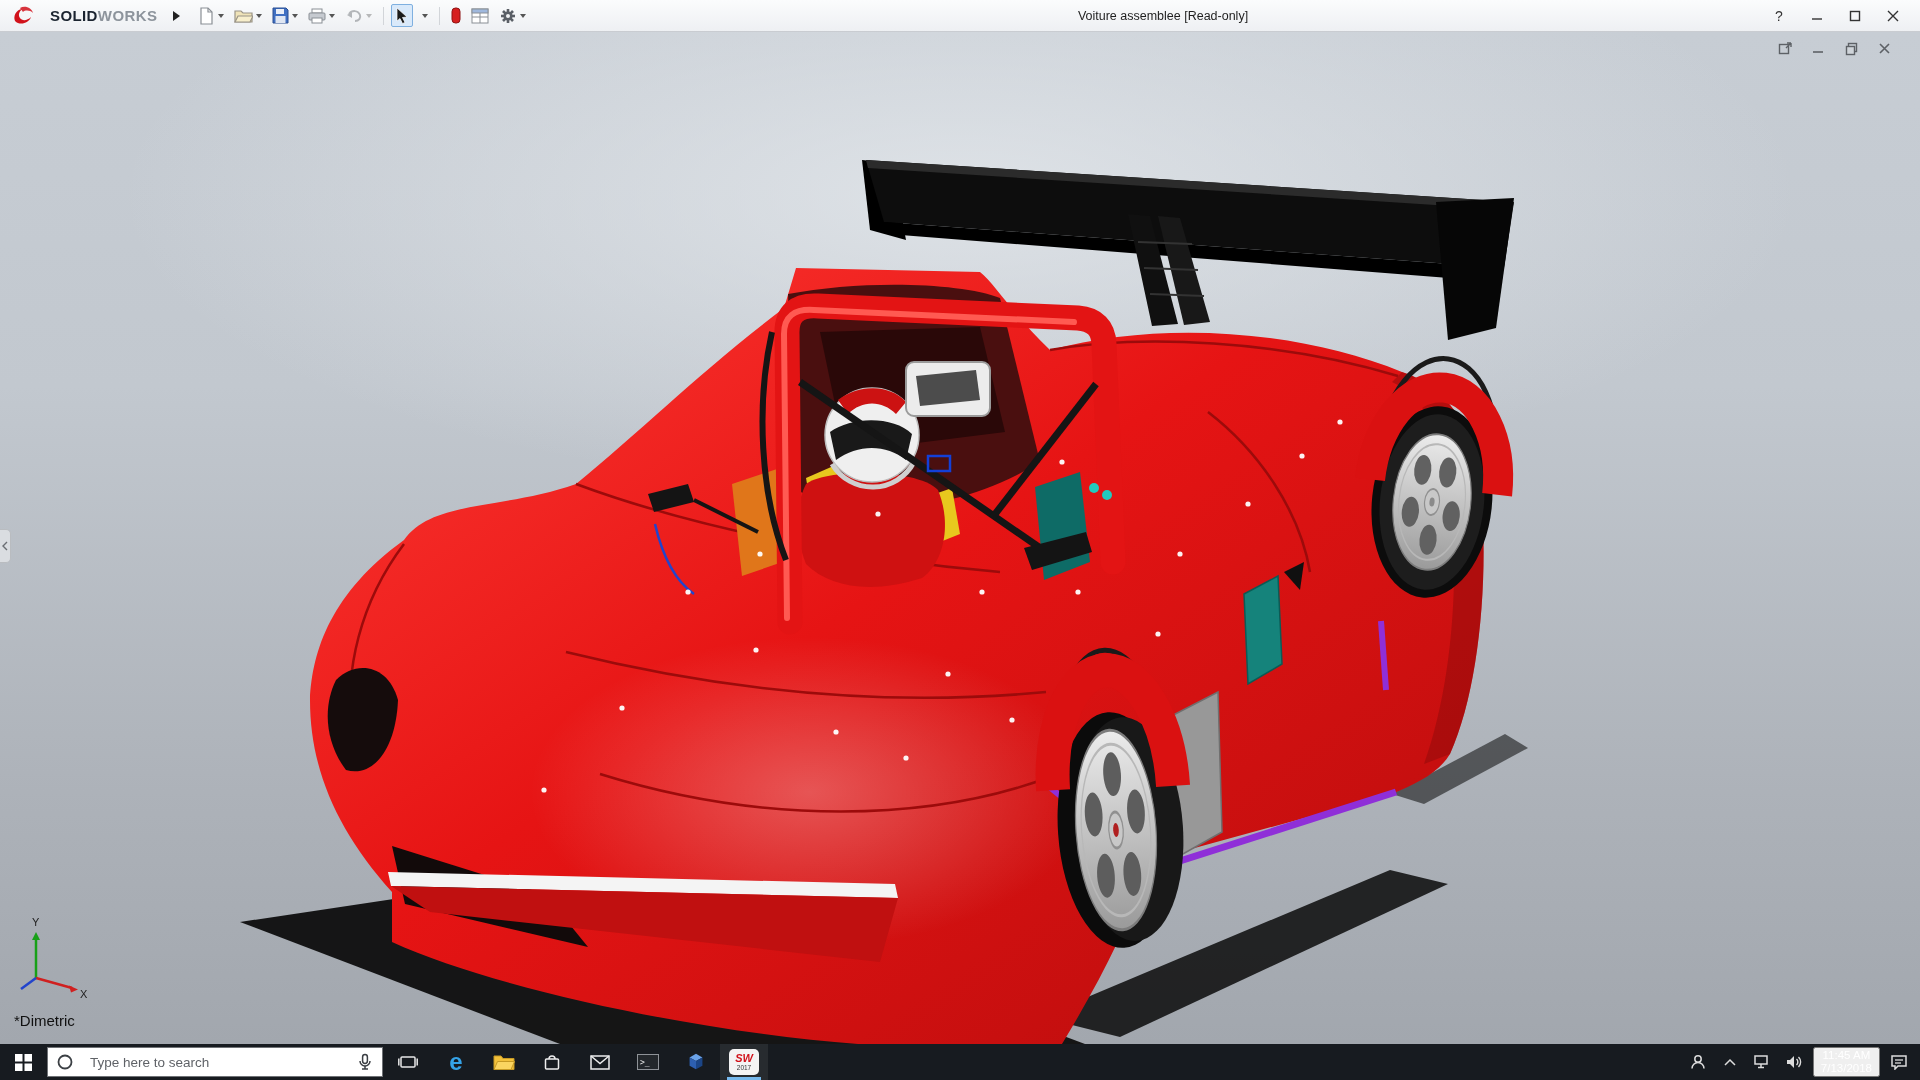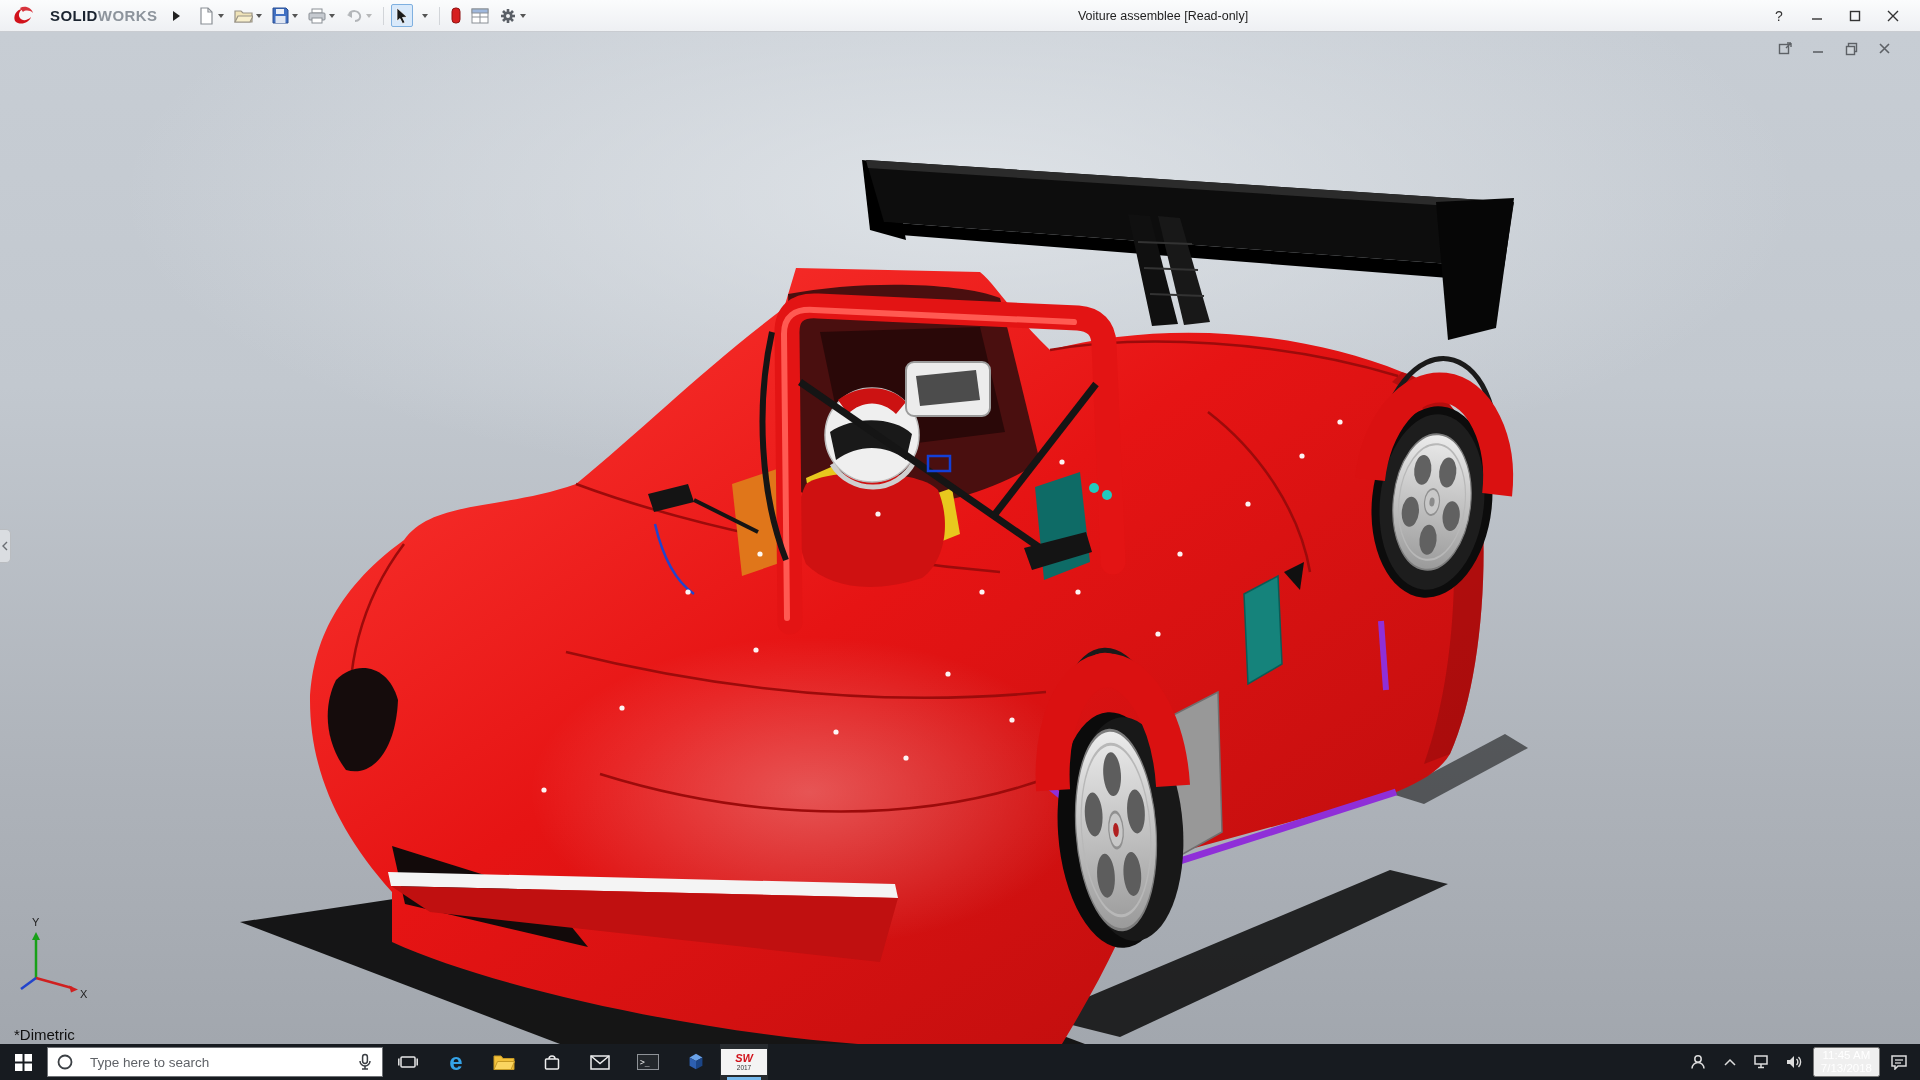--- a/index.html
+++ b/index.html
@@ -38,21 +38,21 @@
 
   
   .viewport {
     position:absolute; top:32px; left:0; width:1920px; height:1012px;
     background:
       radial-gradient(ellipse 1400px 500px at 50% 16%, rgba(228,232,236,.8) 0%, rgba(228,232,236,0) 60%),
       linear-gradient(#c7cdd4 0%, #c2c8cf 35%, #adb2b9 75%, #a2a7ae 100%);
     overflow:hidden;
   }
   .scene { position:absolute; top:0; left:0; width:1920px; height:1012px; display:block; }
-  .view-label { position:absolute; left:14px; bottom:1px; font-size:15px; color:#101010; }
+  .view-label { position:absolute; left:14px; bottom:15px; font-size:15px; color:#101010; }
   .doc-controls { position:absolute; top:9px; right:28px; display:flex; gap:18px; }
   .doc-controls svg { cursor:pointer; display:block; }
   .side-tab { position:absolute; left:0; top:497px; width:11px; height:34px;
     background:#dadde1; border:1px solid #b9bcc0; border-left:none;
     border-radius:0 5px 5px 0; cursor:pointer; display:flex; align-items:center; justify-content:center; }
 
   
   .taskbar {
     position:absolute; bottom:0; left:0; width:1920px; height:36px;
     background:#171b20; display:flex; align-items:center;
@@ -64,21 +64,21 @@
   .tb-ic.active::after { content:""; position:absolute; left:7px; right:7px; bottom:0; height:3px; background:#76b9ed; }
   .searchbox { width:336px; height:30px; background:#ffffff; border:1px solid #6f7276;
     display:flex; align-items:center; margin:0 1px; padding:0 8px; gap:16px; flex:0 0 auto; }
   .searchbox input { flex:1; border:none; outline:none; font-size:13.5px; color:#333;
     font-family:"Liberation Sans", sans-serif; background:transparent; }
   .searchbox input::placeholder { color:#5f6267; }
   .edge-glyph { color:#35a3e8; font-size:24px; font-weight:bold; line-height:24px; }
   .cmd-box { width:22px; height:16px; background:#23272b; border:1px solid #8e9297;
     color:#e8e8e8; font-family:"DejaVu Sans Mono", monospace; font-size:8px;
     display:flex; align-items:center; padding-left:2px; }
-  .sw-badge { width:46px; height:26px; background:#f4f4f4; border-radius:0;
+  .sw-badge { width:30px; height:26px; background:#f4f4f4; border-radius:5px;
     display:flex; flex-direction:column; align-items:center; justify-content:center; }
   .sw-txt { color:#d1121b; font-weight:bold; font-style:italic; font-size:11px; line-height:11px; }
   .sw-year { font-size:6.5px; color:#333; line-height:7px; }
   .tray { margin-left:auto; display:flex; align-items:center; gap:6px; padding-right:8px; }
   .tray-ic { width:26px; height:36px; display:flex; align-items:center; justify-content:center;
     background:none; border:none; cursor:pointer; }
   .clock { text-align:center; color:#ffffff; font-size:11.5px; line-height:13px; padding:0 6px; cursor:pointer; }
 </style>
 </head>
 <body>

